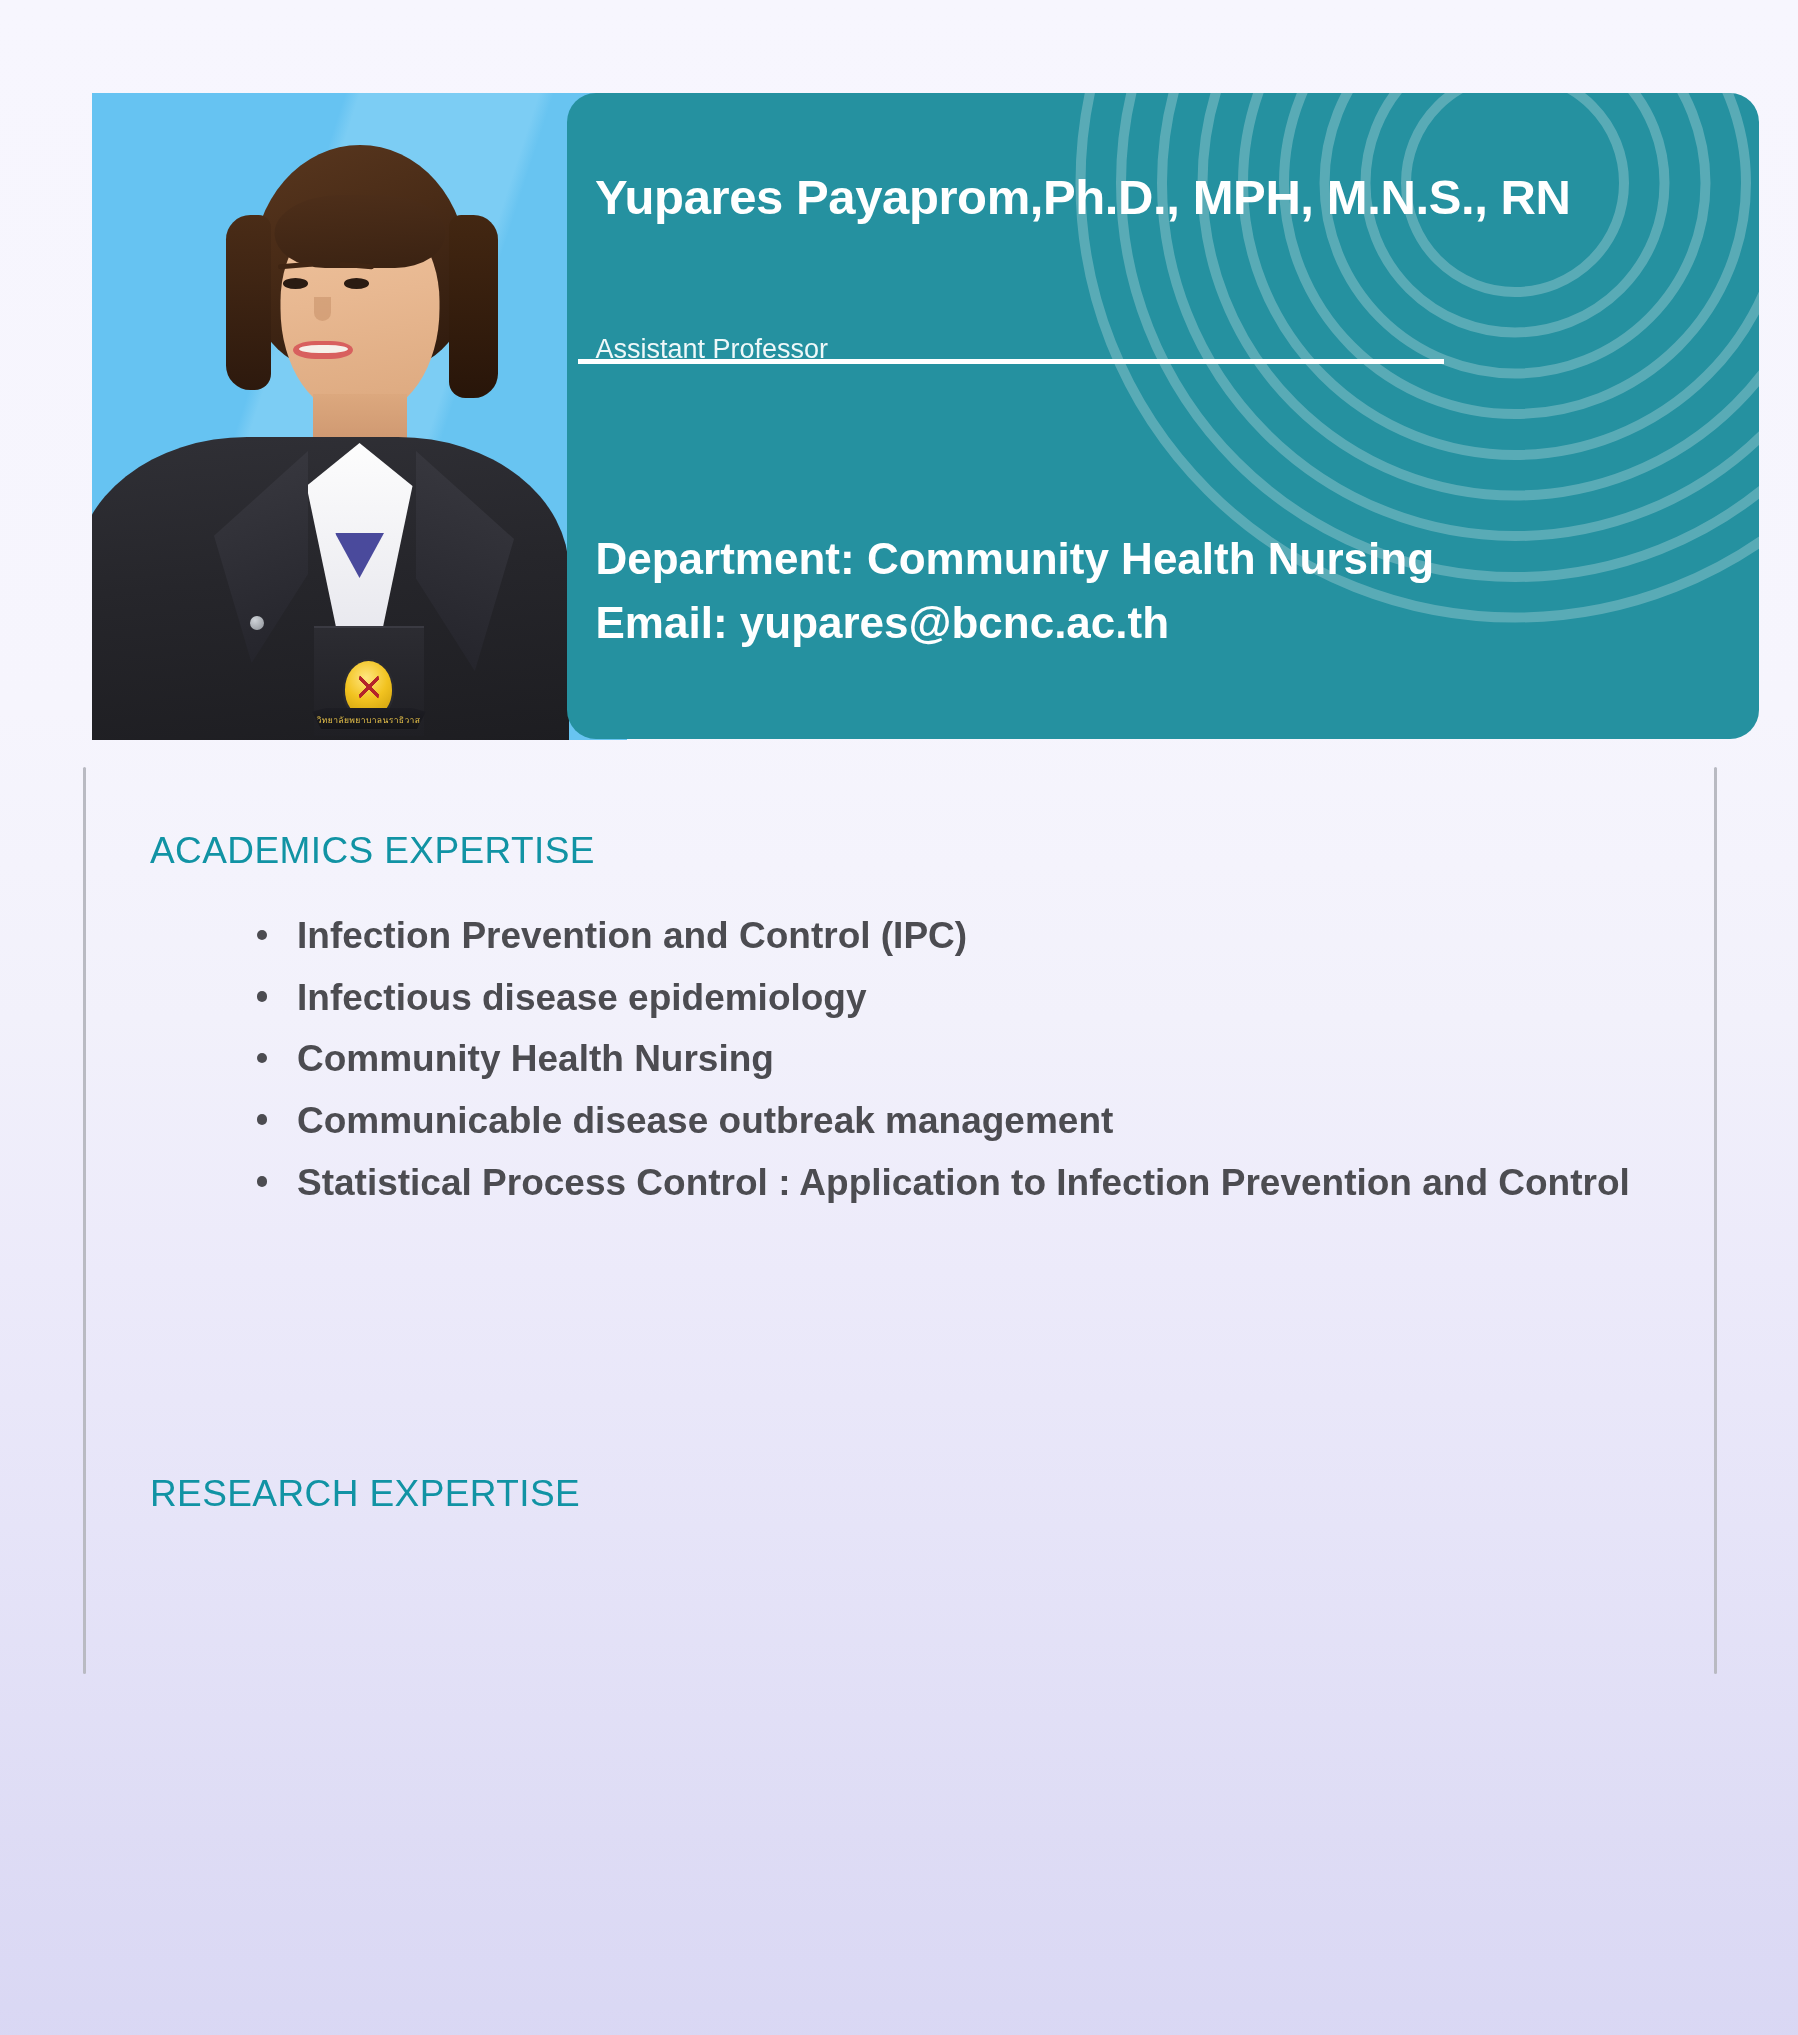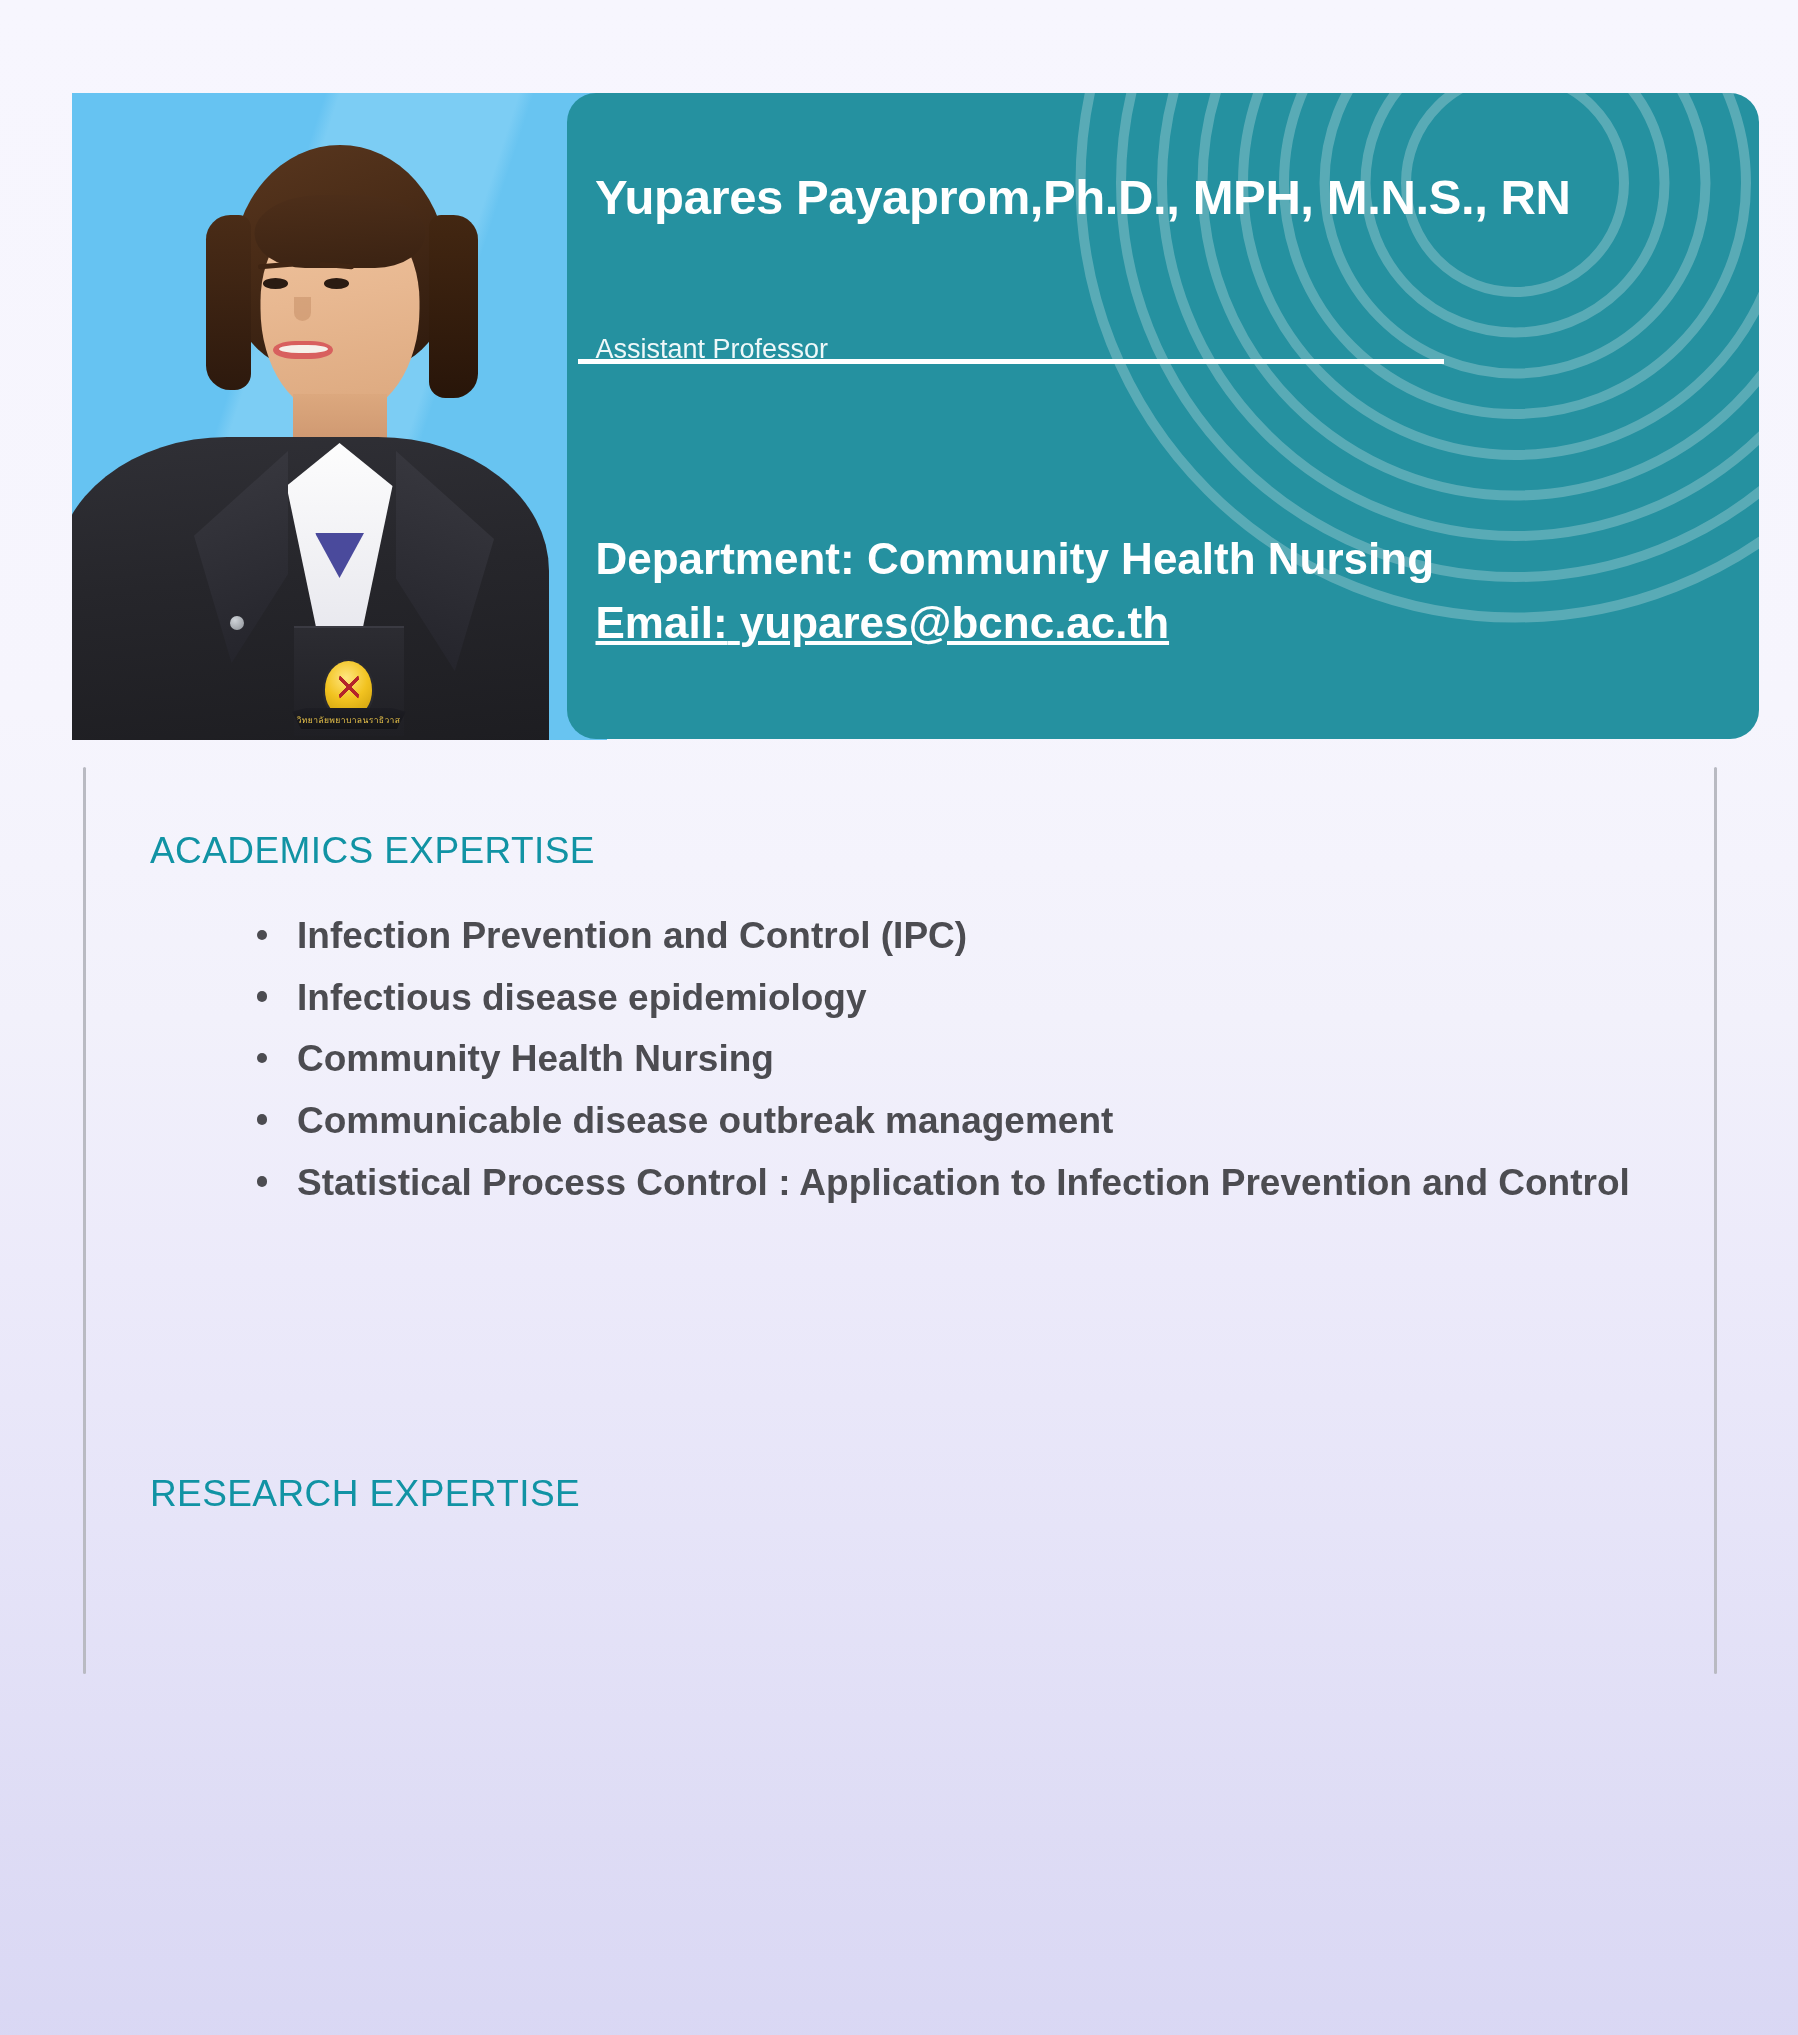--- a/index.html
+++ b/index.html
@@ -26,21 +26,21 @@
         #dedcf5 72%,
         #d7d5f3 84%,
         #d3d1f2 95%,
         #d2d0f2 100%);
     overflow:hidden;
   }
 
   
   #photo {
     position:absolute;
-    left:72px; top:93px;
+    left:92px; top:93px;
     width:535px; height:647px;
     overflow:hidden;
     background:#63c0f0;
   }
   #photo .sky {
     position:absolute; inset:0;
     background:linear-gradient(108deg,#66c3f2 0%,#66c3f2 34%,#7ccdf4 36%,#7ccdf4 60%,#68c4f1 62%,#68c4f1 100%);
   }
   
   #photo .hair {
@@ -248,21 +248,21 @@
   }
   #header-card .meta {
     position:absolute;
     left:28.5px; top:444px;
     color:#ffffff;
     font-size:44px;
     font-weight:bold;
     line-height:1.0;
   }
   #header-card .meta .row { margin-bottom:19.5px; white-space:nowrap; }
-  #header-card .meta .row:last-child { margin-bottom:16px;text-decoration:underline; }
+  #header-card .meta .row:last-child { margin-bottom:16px; }
   #header-card .meta .lbl { font-weight:bold; }
   #header-card .meta .val { font-weight:bold; }
 
   
   #content {
     position:absolute;
     left:83px; top:767px;
     width:1633px; height:907px;
   }
   #content .rule-left,

